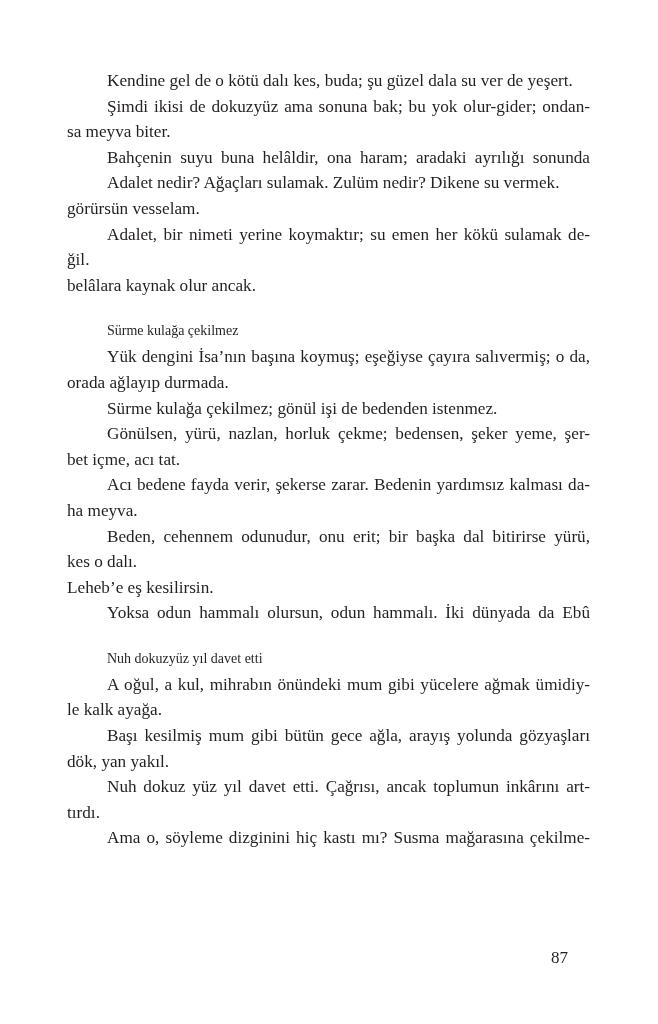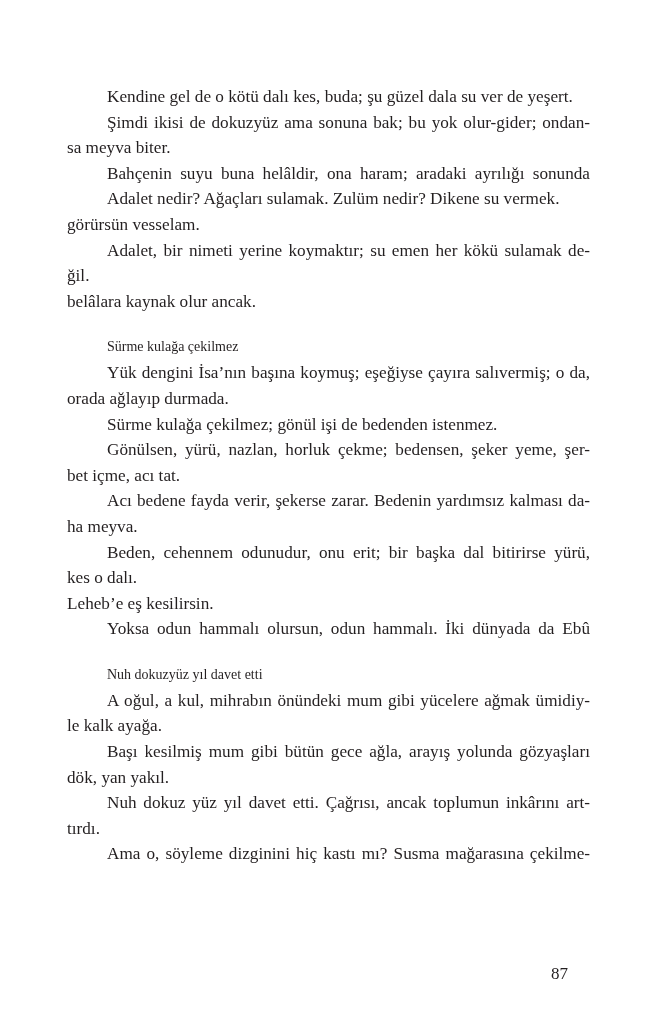--- a/index.html
+++ b/index.html
@@ -1,32 +1,32 @@
 <!DOCTYPE html>
 <html><head>
 <meta charset="utf-8">
 <style>
   html, body { margin: 0; padding: 0; background: #ffffff; }
   body { width: 658px; height: 1024px; position: relative; overflow: hidden; }
   .page {
-    position: absolute; left: 67px; top: 84px; width: 523px;
+    position: absolute; left: 67px; top: 68px; width: 523px;
     font-family: "Liberation Serif", "DejaVu Serif", serif;
     font-size: 17.2px; line-height: 25.6px; color: #231f20;
   }
   .line { height: 25.6px; white-space: nowrap; position: relative; }
   .line.indent { padding-left: 40px; }
   .line.justify { text-align: justify; text-align-last: justify; white-space: normal; overflow: hidden; }
   .heading {
     font-weight: normal; font-size: 14px; padding-left: 40px;
     height: 27px; line-height: 27px; white-space: nowrap;
   }
   .gap { height: 19px; }
   .pagenum {
     position: absolute; right: 90px; top: 948px;
-    font-family: "Liberation Serif", "DejaVu Serif", serif; font-size: 17px; color: #231f20; margin-top: 16px;
+    font-family: "Liberation Serif", "DejaVu Serif", serif; font-size: 17px; color: #231f20;
   }
 </style>
 </head>
 <body>
 
 <div class="page" id="page-body">
     <div class="line indent">Kendine gel de o kötü dalı kes, buda; şu güzel dala su ver de yeşert.</div>
     <div class="line indent justify">Şimdi ikisi de dokuzyüz ama sonuna bak; bu yok olur-gider; ondan-</div>
     <div class="line">sa meyva biter.</div>
     <div class="line indent justify">Bahçenin suyu buna helâldir, ona haram; aradaki ayrılığı sonunda</div>

